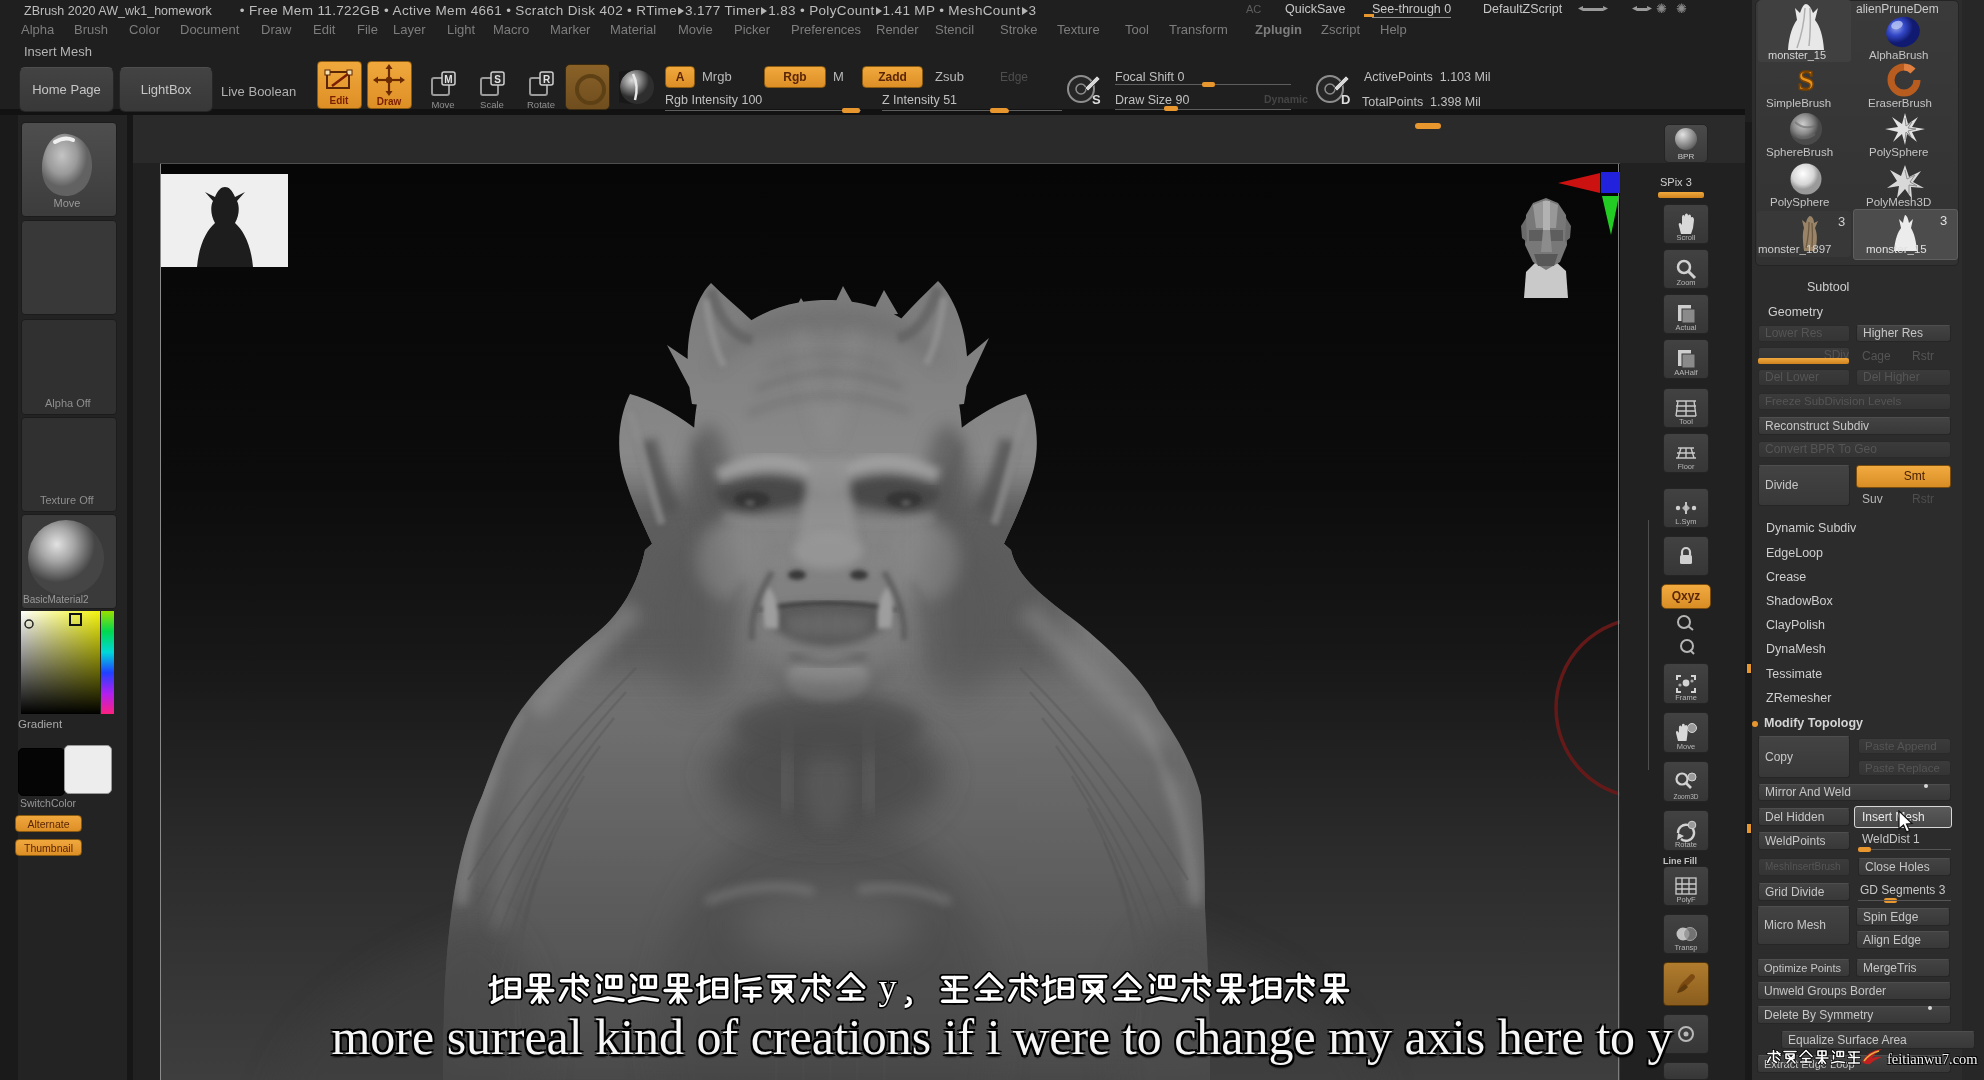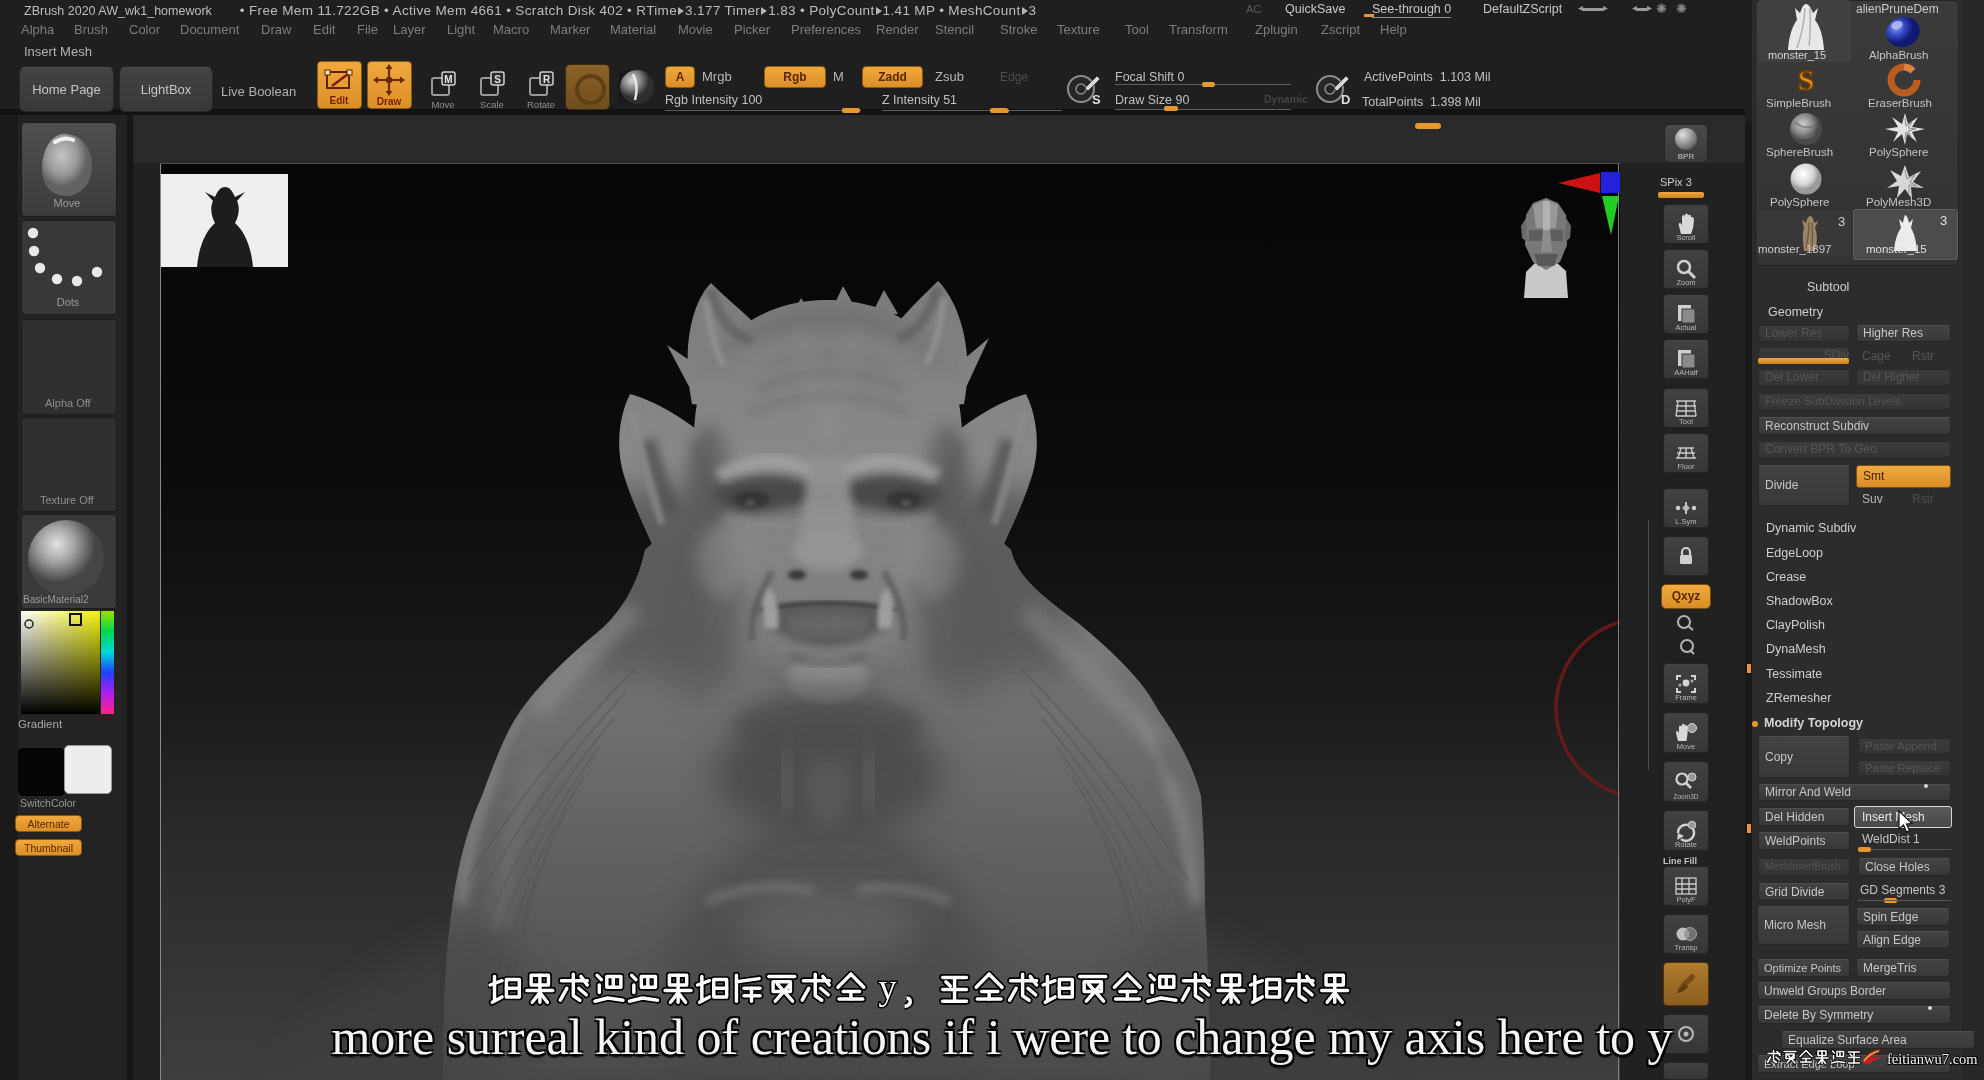--- a/index.html
+++ b/index.html
@@ -52,21 +52,21 @@
 <div class="t" style="left:610px;top:22px;font-size:13px;color:#7d7d7d;font-weight:normal;">Material</div>
 <div class="t" style="left:678px;top:22px;font-size:13px;color:#7d7d7d;font-weight:normal;">Movie</div>
 <div class="t" style="left:734px;top:22px;font-size:13px;color:#7d7d7d;font-weight:normal;">Picker</div>
 <div class="t" style="left:791px;top:22px;font-size:13px;color:#7d7d7d;font-weight:normal;">Preferences</div>
 <div class="t" style="left:876px;top:22px;font-size:13px;color:#7d7d7d;font-weight:normal;">Render</div>
 <div class="t" style="left:935px;top:22px;font-size:13px;color:#7d7d7d;font-weight:normal;">Stencil</div>
 <div class="t" style="left:1000px;top:22px;font-size:13px;color:#7d7d7d;font-weight:normal;">Stroke</div>
 <div class="t" style="left:1057px;top:22px;font-size:13px;color:#7d7d7d;font-weight:normal;">Texture</div>
 <div class="t" style="left:1125px;top:22px;font-size:13px;color:#7d7d7d;font-weight:normal;">Tool</div>
 <div class="t" style="left:1169px;top:22px;font-size:13px;color:#7d7d7d;font-weight:normal;">Transform</div>
-<div class="t" style="left:1255px;top:22px;font-size:13px;color:#7d7d7d;font-weight:normal;">Zplugin</div>
+<div class="t" style="left:1255px;top:22px;font-size:13px;color:#7d7d7d;font-weight:bold;">Zplugin</div>
 <div class="t" style="left:1321px;top:22px;font-size:13px;color:#7d7d7d;font-weight:normal;">Zscript</div>
 <div class="t" style="left:1380px;top:22px;font-size:13px;color:#7d7d7d;font-weight:normal;">Help</div>
 <div class="t" style="left:24px;top:44px;font-size:13px;color:#b4b4b4;font-weight:normal;">Insert Mesh</div>
 <div class="btn" style="left:19px;top:67px;width:95px;height:45px;line-height:43px;font-size:13px;border-radius:6px;text-align:center;padding-left:0;">Home Page</div>
 <div class="btn" style="left:119px;top:67px;width:94px;height:45px;line-height:43px;font-size:13px;border-radius:6px;text-align:center;padding-left:0;">LightBox</div>
 <div class="t" style="left:221px;top:84px;font-size:13px;color:#b0b0b0;font-weight:normal;">Live Boolean</div>
 <div class="obtn" style="left:317px;top:61px;width:45px;height:48px;">
 <svg width="43" height="46" viewBox="0 0 43 46" style="display:block">
 <rect x="9" y="10" width="22" height="16" fill="none" stroke="#5b2606" stroke-width="2"></rect>
 <rect x="7" y="8" width="5" height="5" fill="#f5e0b0" stroke="#5b2606"></rect>
@@ -177,29 +177,20 @@
             <stop offset="0" stop-color="#c4c4c4"></stop>
             <stop offset="0.6" stop-color="#9a9a9a"></stop>
             <stop offset="1" stop-color="#626262"></stop>
           </radialGradient>
         </defs>
 <path d="M46 12 C62 14 72 28 71 45 C70 64 58 74 45 74 C30 74 20 62 21 44 C22 26 32 10 46 12z" fill="url(#mvg)"></path>
 <path d="M34 20 q10 -6 18 -2" stroke="#f0f0f0" stroke-width="4" fill="none" stroke-linecap="round"></path>
 <text x="46" y="85" font-size="11" fill="#9a9a9a" text-anchor="middle" font-family="Liberation Sans">Move</text>
       </svg></div>
 <div class="ab" style="left:21px;top:220px;width:94px;height:93px;background:#383838;border-radius:4px;border:1px solid #1c1c1c;"></div>
-<div class="ab" style="left:21px;top:220px;width:94px;height:93px;"><svg width="94" height="93">
-        <circle cx="12" cy="13" r="5.2" fill="#e8e8e8"></circle>
-        <circle cx="13" cy="31" r="5.2" fill="#e8e8e8"></circle>
-        <circle cx="19" cy="48" r="5.2" fill="#e8e8e8"></circle>
-        <circle cx="36" cy="59" r="5.2" fill="#e8e8e8"></circle>
-        <circle cx="56" cy="61" r="5.2" fill="#e8e8e8"></circle>
-        <circle cx="76" cy="52" r="5.2" fill="#e8e8e8"></circle>
-        <text x="47" y="86" font-size="11" fill="#9a9a9a" text-anchor="middle" font-family="Liberation Sans">Dots</text>
-      </svg></div>
 <div class="ab" style="left:21px;top:319px;width:94px;height:94px;background:#303030;border-radius:4px;border:1px solid #1c1c1c;"></div>
 <div class="t" style="left:45px;top:397px;font-size:11px;color:#8e8e8e;font-weight:normal;">Alpha Off</div>
 <div class="ab" style="left:21px;top:417px;width:94px;height:93px;background:#303030;border-radius:4px;border:1px solid #1c1c1c;"></div>
 <div class="t" style="left:40px;top:494px;font-size:11px;color:#8e8e8e;font-weight:normal;">Texture Off</div>
 <div class="ab" style="left:21px;top:514px;width:94px;height:93px;background:#3a3a3a;border-radius:4px;border:1px solid #1c1c1c;"></div>
 <div class="ab" style="left:21px;top:514px;width:93px;height:93px;">
 <svg width="93" height="90">
         <defs>
           <radialGradient id="mtg" cx="0.38" cy="0.32">
             <stop offset="0" stop-color="#e2e2e2"></stop>
@@ -695,21 +686,21 @@
 <div class="btnd" style="left:1758px;top:347px;width:92px;height:16px;line-height:14px;text-align:right;padding-left:4px;">SDiv</div>
 <div class="ab" style="left:1758px;top:358px;width:91px;height:6px;background:linear-gradient(#f0a83d,#cf831f);border-radius:2px;"></div>
 <div class="t" style="left:1862px;top:349px;font-size:12px;color:#555;font-weight:normal;">Cage</div>
 <div class="t" style="left:1912px;top:349px;font-size:12px;color:#555;font-weight:normal;">Rstr</div>
 <div class="btnd" style="left:1758px;top:369px;width:92px;height:17px;line-height:15px;font-size:12px;">Del Lower</div>
 <div class="btnd" style="left:1856px;top:369px;width:95px;height:17px;line-height:15px;font-size:12px;">Del Higher</div>
 <div class="btnd" style="left:1758px;top:393px;width:193px;height:17px;line-height:15px;font-size:11.5px;">Freeze SubDivision Levels</div>
 <div class="btn" style="left:1758px;top:417px;width:193px;height:18px;line-height:16px;font-size:12px;">Reconstruct Subdiv</div>
 <div class="btnd" style="left:1758px;top:441px;width:193px;height:17px;line-height:15px;font-size:12px;">Convert BPR To Geo</div>
 <div class="btn" style="left:1758px;top:465px;width:92px;height:41px;line-height:39px;font-size:12px;">Divide</div>
-<div class="ab" style="left:1856px;top:465px;width:95px;height:23px;background:linear-gradient(#f2ab41,#d88d24);border:1px solid #7a4d0e;border-radius:3px;box-sizing:border-box;text-align:left;padding-left:6px;line-height:21px;font-size:12px;color:#4a2004;">Smt</div>
+<div class="ab" style="left:1856px;top:465px;width:95px;height:23px;background:linear-gradient(#f2ab41,#d88d24);border:1px solid #7a4d0e;border-radius:3px;box-sizing:border-box;text-align:center;padding-left:22px;line-height:21px;font-size:12px;color:#4a2004;">Smt</div>
 <div class="t" style="left:1862px;top:492px;font-size:12px;color:#b8b8b8;font-weight:normal;">Suv</div>
 <div class="t" style="left:1912px;top:492px;font-size:12px;color:#4e4e4e;font-weight:normal;">Rstr</div>
 <div class="t" style="left:1766px;top:521px;font-size:12.5px;color:#cfcfcf;font-weight:normal;">Dynamic Subdiv</div>
 <div class="t" style="left:1766px;top:546px;font-size:12.5px;color:#cfcfcf;font-weight:normal;">EdgeLoop</div>
 <div class="t" style="left:1766px;top:570px;font-size:12.5px;color:#cfcfcf;font-weight:normal;">Crease</div>
 <div class="t" style="left:1766px;top:594px;font-size:12.5px;color:#cfcfcf;font-weight:normal;">ShadowBox</div>
 <div class="t" style="left:1766px;top:618px;font-size:12.5px;color:#cfcfcf;font-weight:normal;">ClayPolish</div>
 <div class="t" style="left:1766px;top:642px;font-size:12.5px;color:#cfcfcf;font-weight:normal;">DynaMesh</div>
 <div class="t" style="left:1766px;top:667px;font-size:12.5px;color:#cfcfcf;font-weight:normal;">Tessimate</div>
 <div class="t" style="left:1766px;top:691px;font-size:12.5px;color:#cfcfcf;font-weight:normal;">ZRemesher</div>

